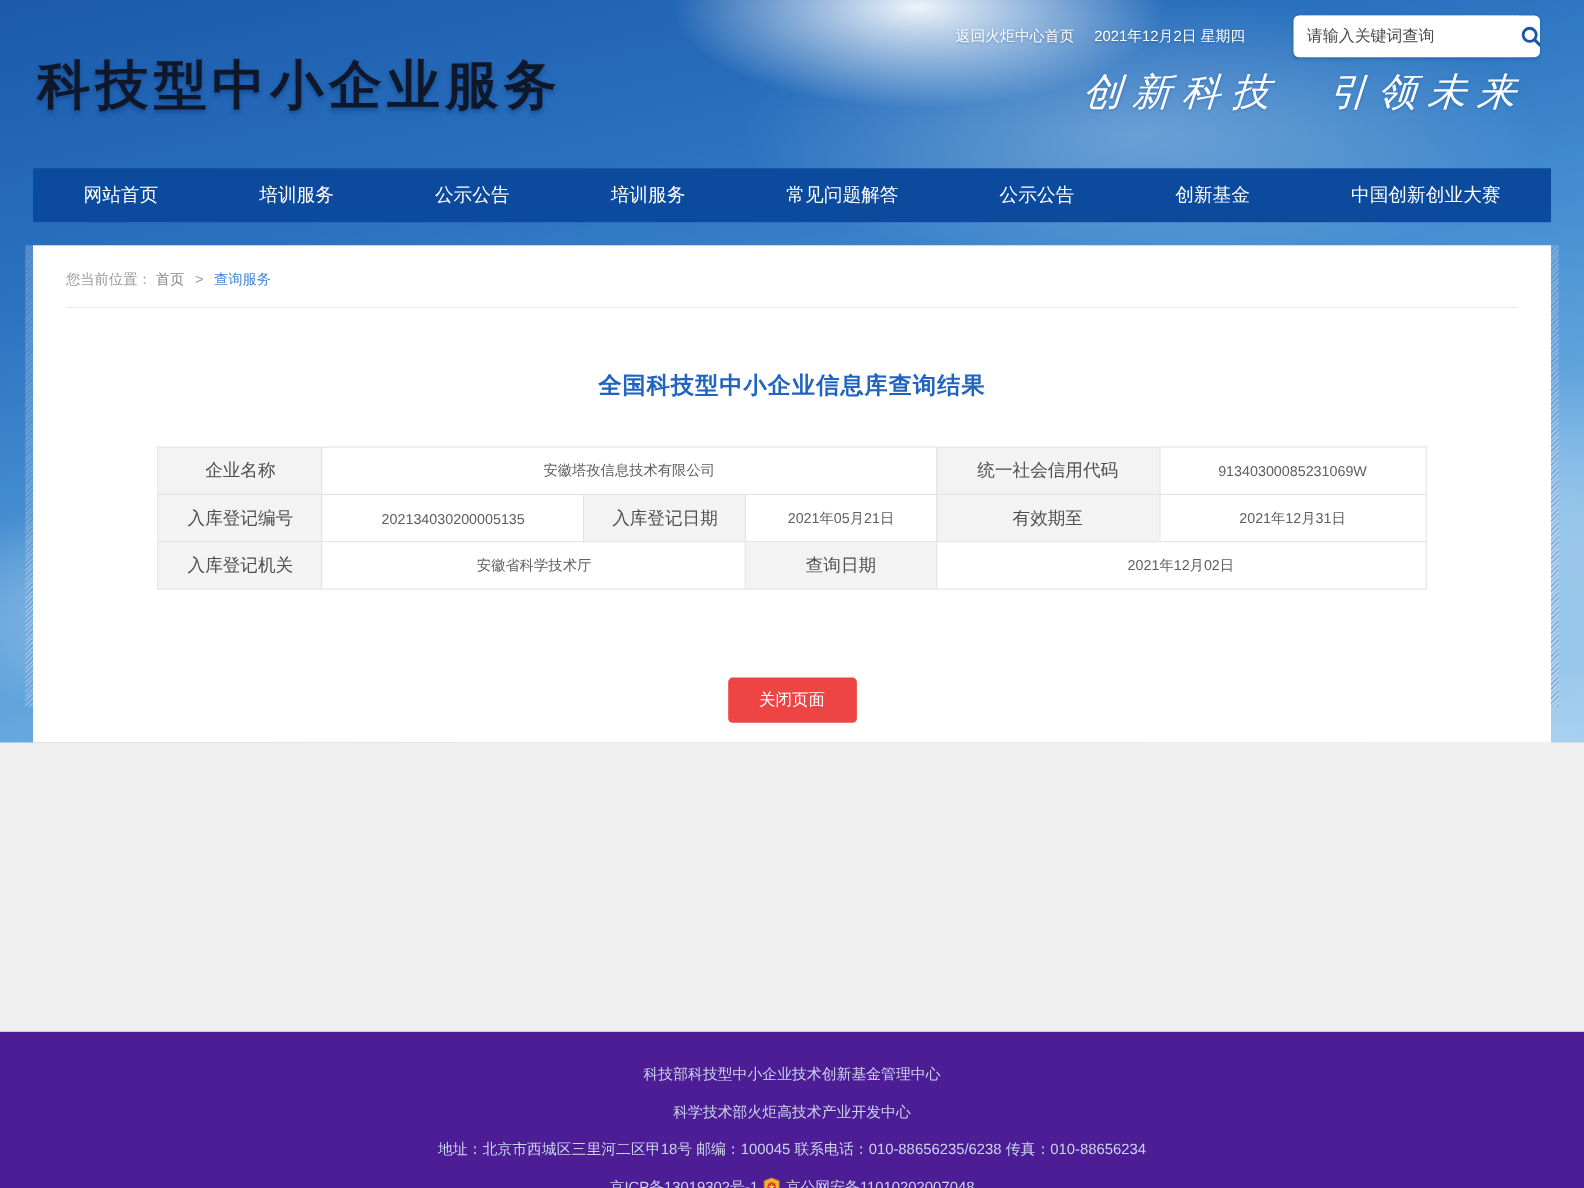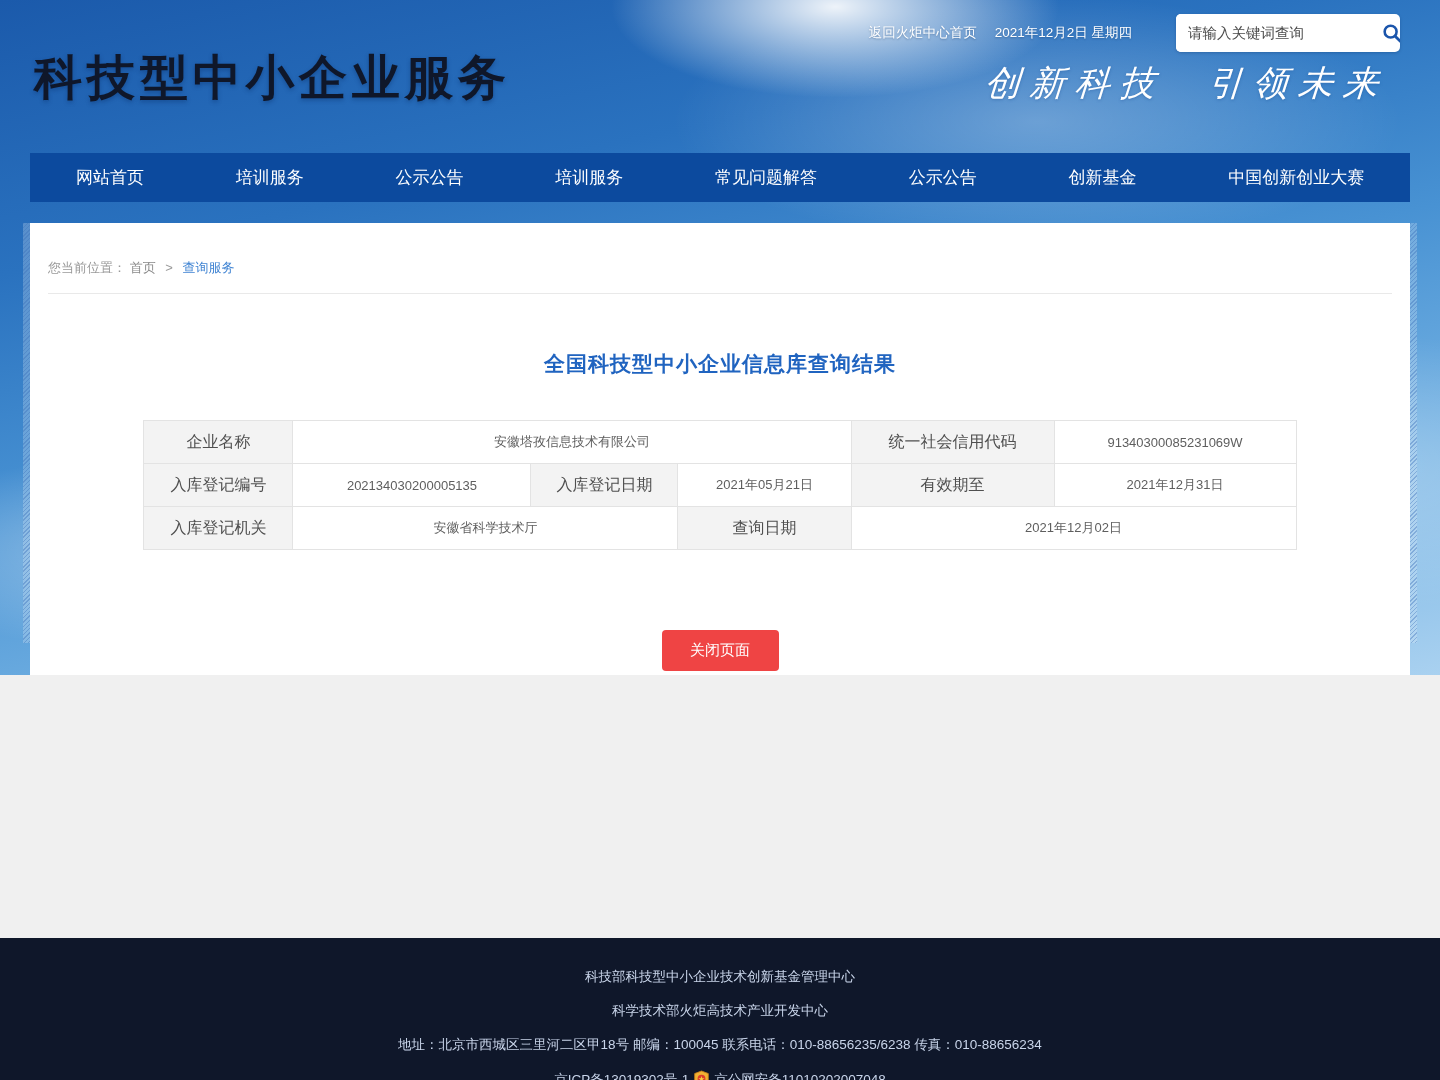--- a/index.html
+++ b/index.html
@@ -85,21 +85,21 @@
   .card::before, .card::after {
     content: ""; position: absolute; top: 0; width: 7px; height: calc(100% - 32px);
     background: repeating-linear-gradient(135deg,
       rgba(110,150,205,0.55) 0px, rgba(110,150,205,0.55) 1px,
       rgba(235,244,252,0.25) 1px, rgba(235,244,252,0.25) 3px);
   }
   .card::before { left: -7px; }
   .card::after { right: -7px; }
 
   .breadcrumb {
-    margin: 0 18px; padding: 36px 0 16px 0;
+    margin: 0 30px; padding: 22px 0 16px 0;
     border-bottom: 1px solid #e9e9e9;
     font-size: 13px; color: #999;
   }
   .breadcrumb a { text-decoration: none; cursor: pointer; }
   .crumb-home { color: #8a8a8a; }
   .crumb-sep { margin: 0 6px; color: #9a9a9a; }
   .crumb-current { color: #4285d3; }
 
   .result-title {
     margin-top: 56px; text-align: center;
@@ -120,21 +120,21 @@
   .btn-row { text-align: center; margin-top: 80px; }
   .close-btn {
     width: 117px; height: 41px; border: none; border-radius: 4px;
     background: #ef4444; color: #ffffff; font-size: 15px; cursor: pointer;
     font-family: "Liberation Sans", "DejaVu Sans", sans-serif;
   }
 
   
   .footer {
     position: absolute; left: 0; bottom: 0; width: 100%; height: 142px;
-    background: #0f172a; z-index: 2;
+    background: #4c1d95; z-index: 2;
     padding-top: 30px; text-align: center;
     color: #c9d5ea; font-size: 13.5px;
   }
   .footer p { margin-bottom: 16px; }
   .icp-line { display: flex; align-items: center; justify-content: center; gap: 4px; }
   .icp-line a { color: #c9d5ea; text-decoration: none; cursor: pointer; }
   .badge-icon { width: 17px; height: 19px; display: inline-block; }
 </style>
 </head>
 <body>

